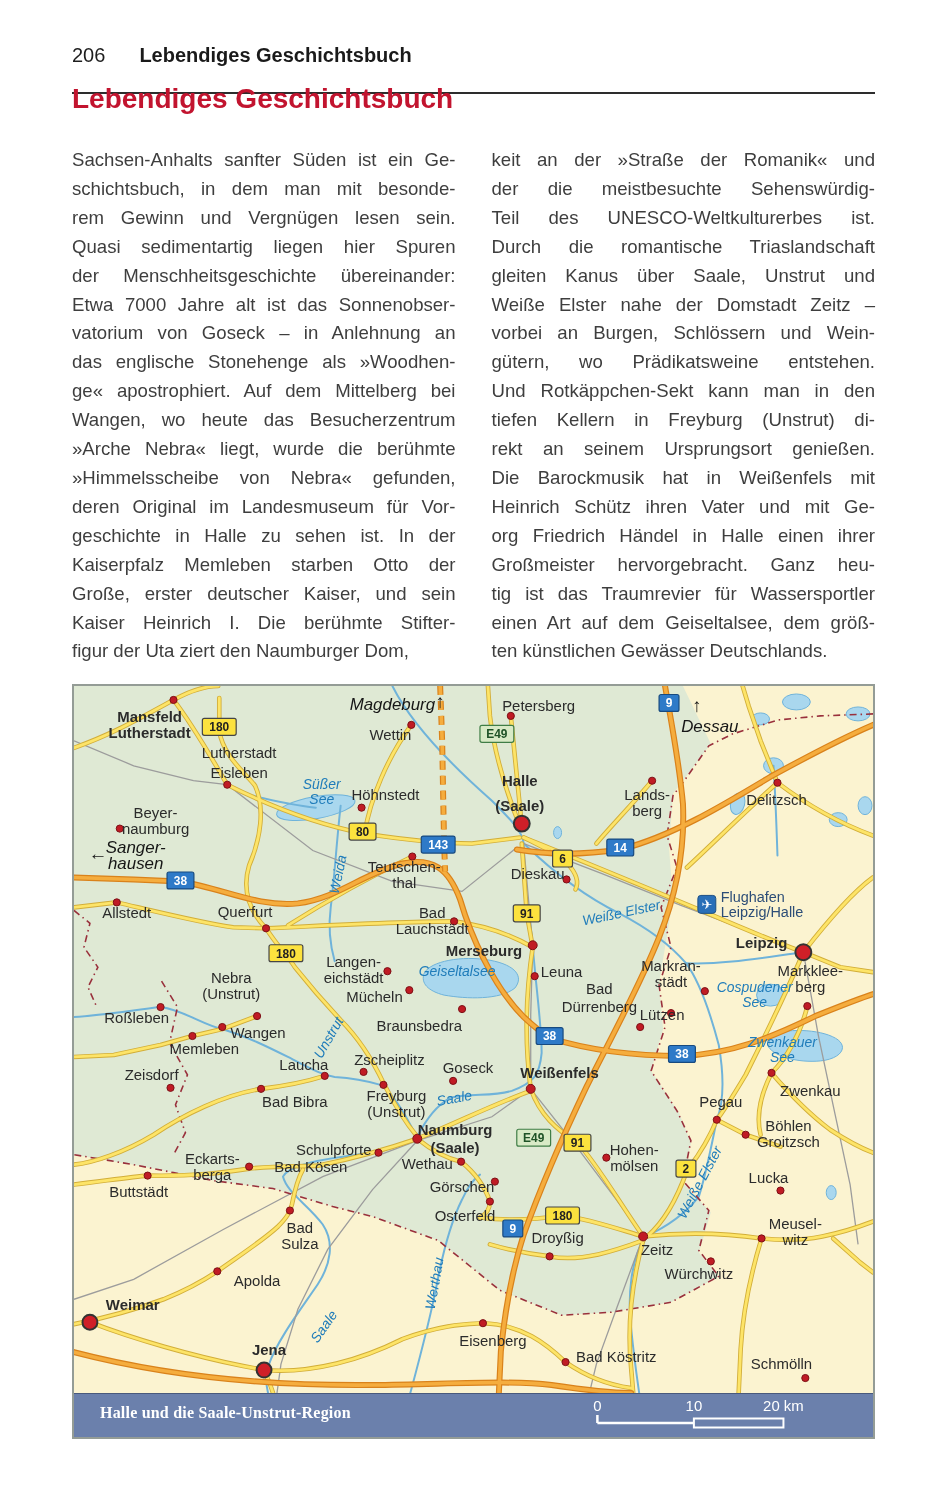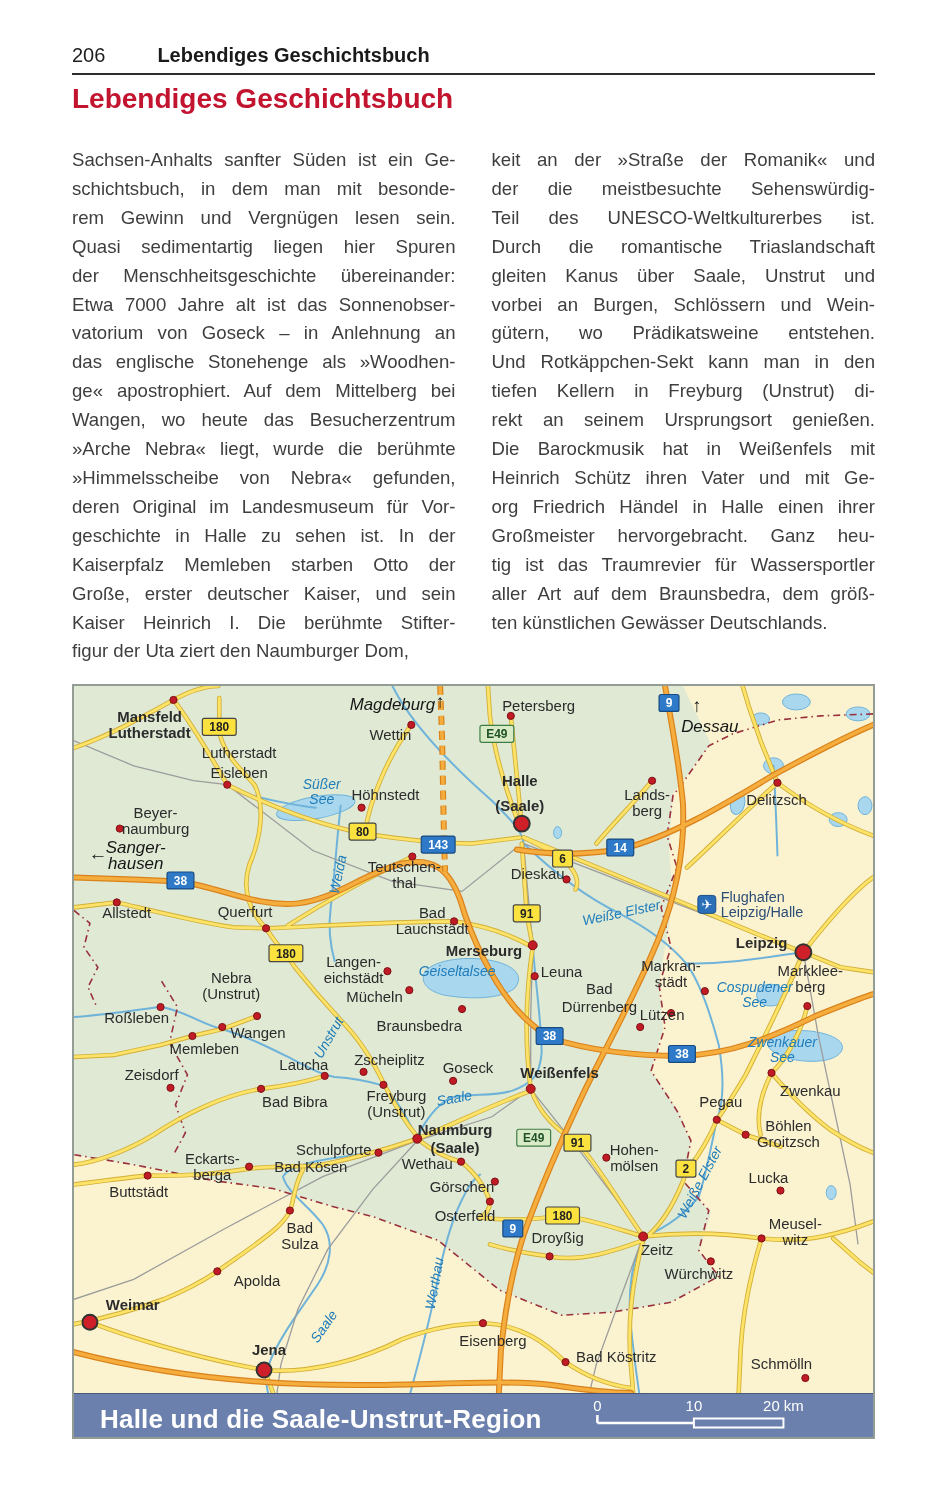--- a/index.html
+++ b/index.html
@@ -1,20 +1,20 @@
 <!DOCTYPE html>
 <html><head>
 <meta charset="utf-8">
 <style>
   html,body{margin:0;padding:0;background:#ffffff;}
   body{width:947px;height:1500px;position:relative;font-family:"Liberation Sans",sans-serif;overflow:hidden;}
 
   
   .runhead{position:absolute;left:72px;top:44px;width:803px;}
-  .runhead-line{display:flex;gap:52px;align-items:baseline;border-bottom:2px solid #2d2d2d;padding-bottom:6px;}
+  .runhead-line{display:flex;gap:34px;align-items:baseline;border-bottom:2px solid #2d2d2d;padding-bottom:25px;}
   .runhead-num{font-size:20px;color:#1e1e1e;}
   .runhead-title{font-size:20px;font-weight:bold;color:#1a1a1a;}
 
   .pagetitle{position:absolute;left:72px;top:83px;font-size:28px;font-weight:bold;color:#c2142f;}
 
   
   .cols{position:absolute;left:72px;top:146px;width:803px;display:flex;gap:36px;color:#3e3e3e;font-size:18.6px;line-height:28.9px;}
   .col{flex:1;}
   .ln{text-align:justify;text-align-last:justify;}
   .ln.last{text-align-last:auto;}
@@ -48,21 +48,21 @@
   .city{font-weight:bold;font-size:24px;} .city22{font-weight:bold;font-size:22px;} .city26{font-weight:bold;font-size:26px;}
   text.riv{font-style:italic;font-size:14px;fill:#1f7cba;text-anchor:middle;font-family:"Liberation Sans",sans-serif;}
   text.dir{font-style:italic;font-size:17px;fill:#161616;text-anchor:middle;font-family:"Liberation Sans",sans-serif;}
   text.arrow{font-style:normal;font-weight:bold;font-size:19px;fill:#161616;text-anchor:middle;}
   text.apt{font-size:14.5px;fill:#2c4d77;text-anchor:start;font-family:"Liberation Sans",sans-serif;}
   .apt-box{fill:#2a6fb8;stroke:#1b4e85;stroke-width:1;}
   .apt-glyph{font-size:13px;fill:#ffffff;text-anchor:middle;}
 
   
   .caption{position:relative;height:43px;background:#6b80ac;border-top:1px solid #49597c;}
-  .caption-title{position:absolute;left:26px;top:10px;color:#ffffff;font-weight:bold;font-size:26px;letter-spacing:0.2px;}
+  .caption-title{position:absolute;left:26px;top:10px;color:#ffffff;font-weight:bold;font-size:16px;letter-spacing:0.2px;font-family:Liberation Serif, serif;}
   #scale-svg{position:absolute;left:0;top:0;width:799px;height:43px;display:block;}
   .scl{stroke:#ffffff;stroke-width:2.5;fill:none;}
   .scr{fill:none;stroke:#ffffff;stroke-width:2;}
   .sct{font-size:15px;fill:#ffffff;text-anchor:middle;font-family:"Liberation Sans",sans-serif;}
 </style>
 </head>
 <body>
 
 <div class="runhead">
   <div class="runhead-line">
@@ -93,31 +93,32 @@
       <div class="ln">Große, erster deutscher Kaiser, und sein</div>
       <div class="ln">Kaiser Heinrich I. Die berühmte Stifter-</div>
       <div class="ln last">figur der Uta ziert den Naumburger Dom,</div>
     </div>
   <div class="col" id="col-right">
       <div class="ln">keit an der »Straße der Romanik« und</div>
       <div class="ln">der die meistbesuchte Sehenswürdig-</div>
       <div class="ln">Teil des UNESCO-Weltkulturerbes ist.</div>
       <div class="ln">Durch die romantische Triaslandschaft</div>
       <div class="ln">gleiten Kanus über Saale, Unstrut und</div>
+      <div class="ln">Weiße Elster nahe der Domstadt Zeitz –</div>
       <div class="ln">vorbei an Burgen, Schlössern und Wein-</div>
       <div class="ln">gütern, wo Prädikatsweine entstehen.</div>
       <div class="ln">Und Rotkäppchen-Sekt kann man in den</div>
       <div class="ln">tiefen Kellern in Freyburg (Unstrut) di-</div>
       <div class="ln">rekt an seinem Ursprungsort genießen.</div>
       <div class="ln">Die Barockmusik hat in Weißenfels mit</div>
       <div class="ln">Heinrich Schütz ihren Vater und mit Ge-</div>
       <div class="ln">org Friedrich Händel in Halle einen ihrer</div>
       <div class="ln">Großmeister hervorgebracht. Ganz heu-</div>
       <div class="ln">tig ist das Traumrevier für Wassersportler</div>
-      <div class="ln">aller Art auf dem Braunsbedra, dem größ-</div>
+      <div class="ln">einen Art auf dem Geiseltalsee, dem größ-</div>
       <div class="ln last">ten künstlichen Gewässer Deutschlands.</div>
     </div>
 </div>
 
 <div class="mapwrap">
   <svg id="map-svg" viewBox="0 0 803 709" preserveAspectRatio="none">
       <rect x="0" y="0" width="803" height="709" class="cream"></rect>
       <polygon points="0,0 612,0 640,58 602,108 598,162 602,214 588,298 592,344 580,386 608,428 620,458 612,498 640,528 628,568 648,592 600,618 540,628 490,631 428,606 366,556 300,532 260,522 200,504 140,496 100,488 60,480 0,470" class="green"></polygon>
       <ellipse cx="243" cy="122" rx="40" ry="11" class="lake" transform="rotate(-10 243 122)"></ellipse>
       <path d="M 352,288 C 358,276 390,270 418,275 C 445,280 452,292 443,303 C 428,315 395,314 372,310 C 356,306 348,298 352,288 Z" class="lake"></path>

